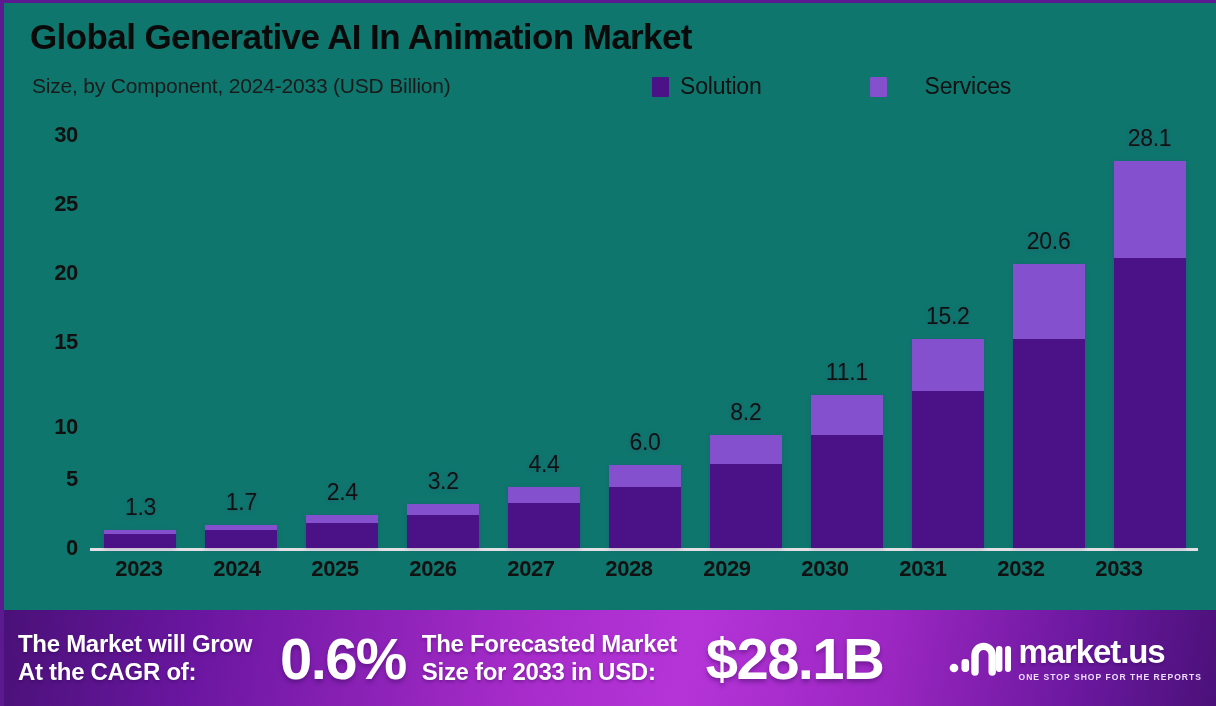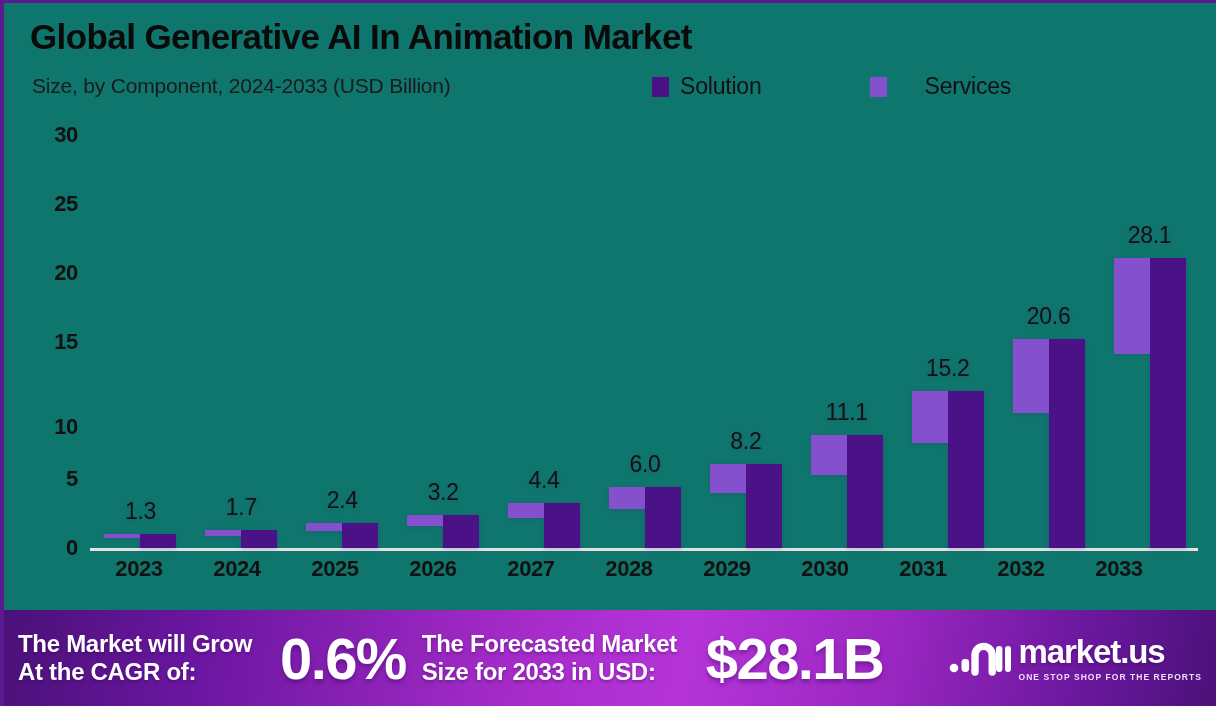--- a/index.html
+++ b/index.html
@@ -125,20 +125,21 @@
     height: 435px;
     display: flex;
     flex-direction: column;
     justify-content: flex-end;
     align-items: center;
   }
   .bar-stack {
     position: relative;
     width: 72px;
     display: flex;
+    flex-direction: column;
     justify-content: flex-end;
     filter: drop-shadow(0 1px 2px rgba(60,20,110,0.22));
   }
   .seg-services {
     width: 100%;
     background: #8450CE;
   }
   .seg-solution {
     width: 100%;
     background: #4A1286;

